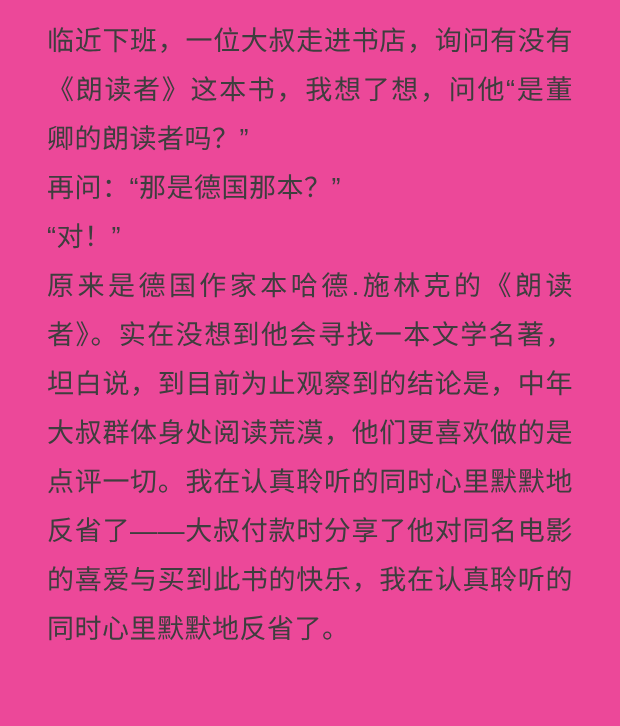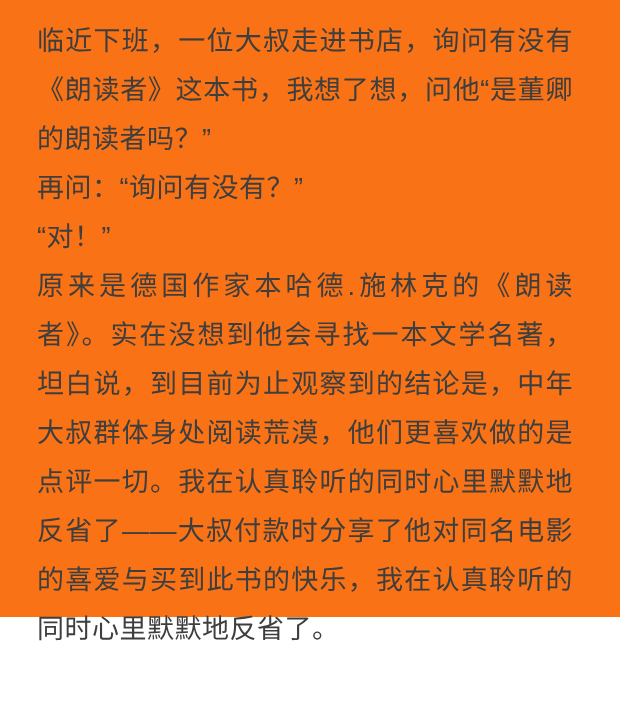--- a/index.html
+++ b/index.html
@@ -9,23 +9,23 @@
   }
   body {
     width: 620px;
     height: 726px;
     overflow: hidden;
     font-family: "Liberation Sans", "DejaVu Sans", sans-serif;
   }
   .page {
     box-sizing: border-box;
     width: 620px;
-    height: 617px;
-    background: #f97316;
-    padding: 17px 47px 0 37px;
+    height: 726px;
+    background: #ec4899;
+    padding: 17px 47px 0 47px;
   }
   .article {
     color: #3e3e3e;
     font-size: 27px;
     line-height: 49px;
     font-weight: 300;
     letter-spacing: 0.5px;
   }
   .article p {
     margin: 0;
@@ -33,17 +33,17 @@
     text-align: justify;
     text-justify: inter-ideograph;
   }
 </style>
 </head>
 <body>
 
 <div class="page">
   <div class="article">
       <p>临近下班，一位大叔走进书店，询问有没有《朗读者》这本书，我想了想，问他“是董卿的朗读者吗？”</p>
-      <p>再问：“询问有没有？”</p>
+      <p>再问：“那是德国那本？”</p>
       <p>“对！”</p>
       <p>原来是德国作家本哈德.施林克的《朗读者》。实在没想到他会寻找一本文学名著，坦白说，到目前为止观察到的结论是，中年大叔群体身处阅读荒漠，他们更喜欢做的是点评一切。我在认真聆听的同时心里默默地反省了——大叔付款时分享了他对同名电影的喜爱与买到此书的快乐，我在认真聆听的同时心里默默地反省了。</p>
     </div>
 </div>
 
 </body></html>

